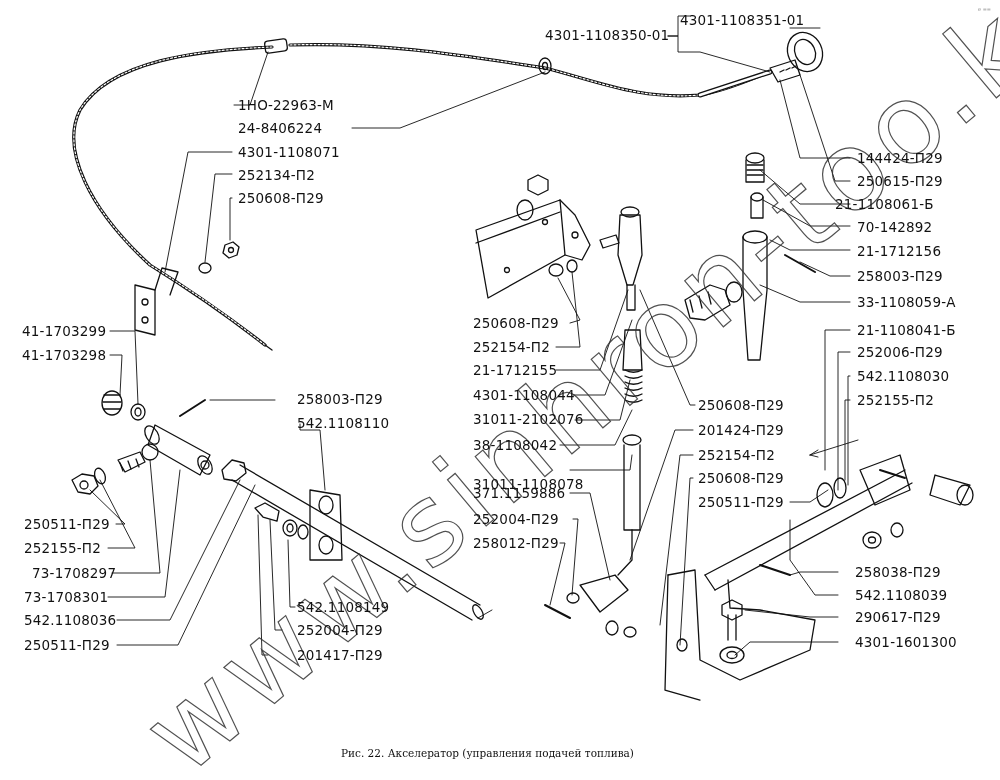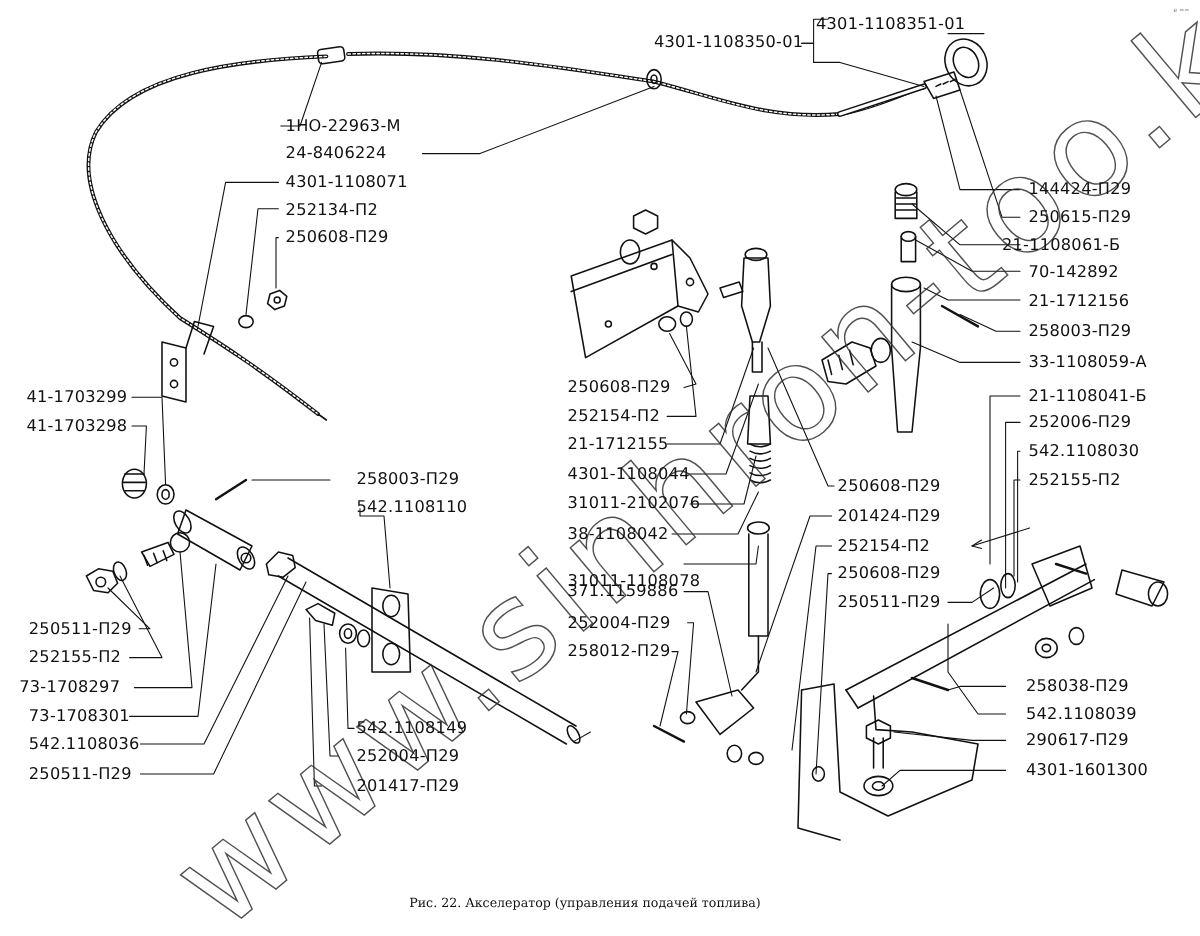--- a/index.html
+++ b/index.html
@@ -249,21 +249,21 @@
 <div class="lbl" style="left:698px;top:422px">201424-П29</div>
 <div class="lbl" style="left:698px;top:447px">252154-П2</div>
 <div class="lbl" style="left:698px;top:470px">250608-П29</div>
 <div class="lbl" style="left:698px;top:494px">250511-П29</div>
 <div class="lbl" style="left:855px;top:564px">258038-П29</div>
 <div class="lbl" style="left:855px;top:587px">542.1108039</div>
 <div class="lbl" style="left:855px;top:609px">290617-П29</div>
 <div class="lbl" style="left:855px;top:634px">4301-1601300</div>
 <div class="lbl" style="left:24px;top:516px">250511-П29</div>
 <div class="lbl" style="left:24px;top:540px">252155-П2</div>
-<div class="lbl" style="left:16px;top:565px">73-1708297</div>
+<div class="lbl" style="left:32px;top:565px">73-1708297</div>
 <div class="lbl" style="left:24px;top:589px">73-1708301</div>
 <div class="lbl" style="left:24px;top:612px">542.1108036</div>
 <div class="lbl" style="left:24px;top:637px">250511-П29</div>
 <div class="lbl" style="left:297px;top:599px">542.1108149</div>
 <div class="lbl" style="left:297px;top:622px">252004-П29</div>
 <div class="lbl" style="left:297px;top:647px">201417-П29</div>
 
 <div class="caption">Рис. 22.  Акселератор (управления подачей топлива)</div>
 </div>
 

